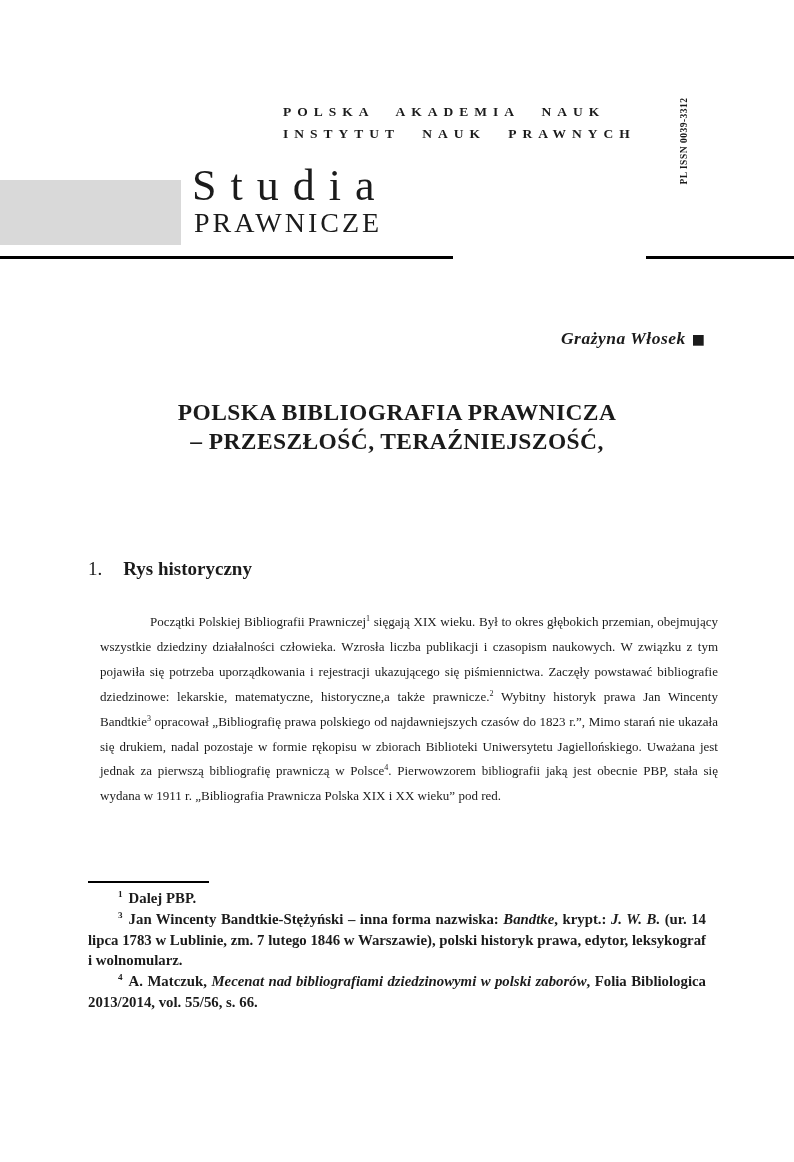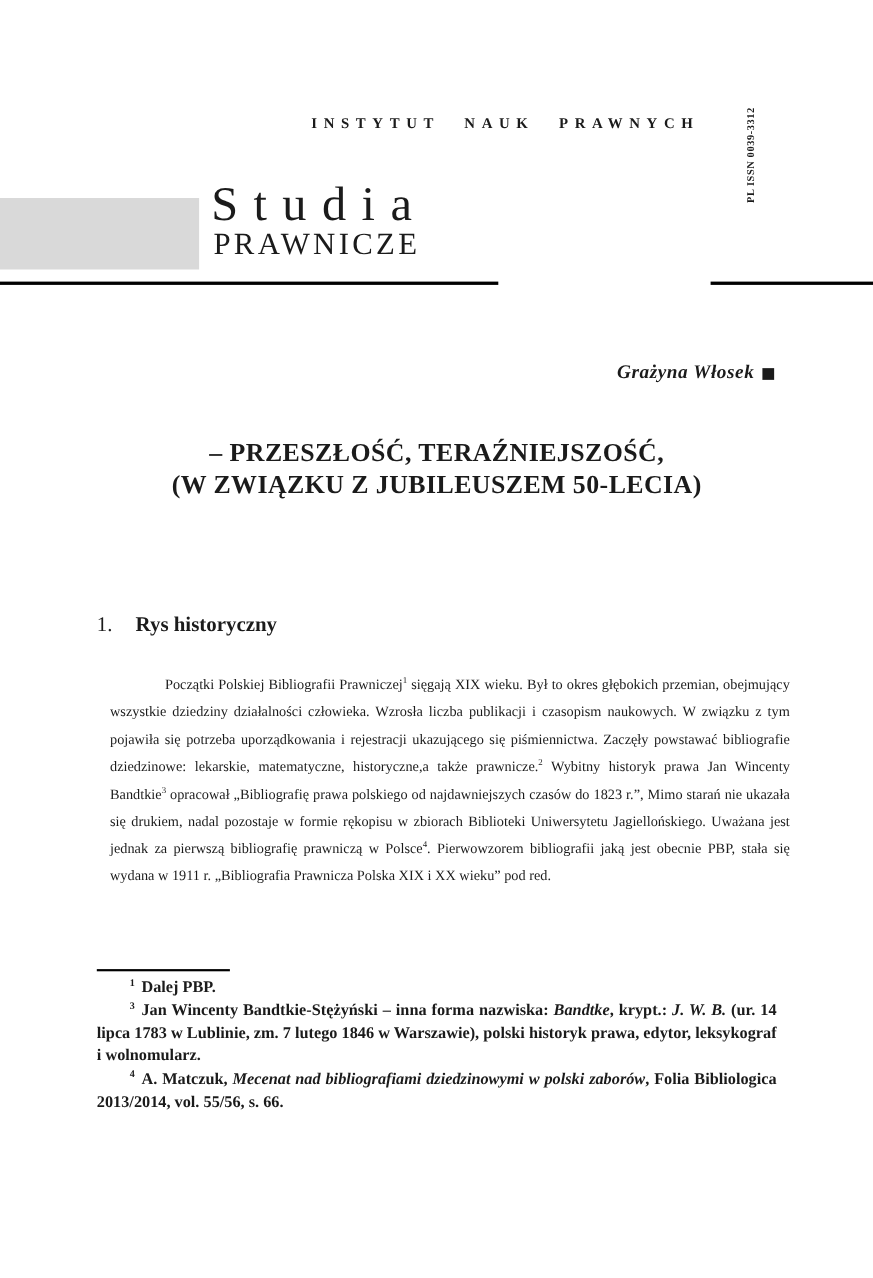--- a/index.html
+++ b/index.html
@@ -62,41 +62,42 @@
   .footnote{margin:0;text-indent:30px;}
   .footnote sup{font-size:62%;line-height:0;margin-right:6px;}
   em{font-style:italic;}
 </style>
 </head>
 <body>
 
 <div class="page">
 
   <div class="publisher">
+    <div>POLSKA AKADEMIA NAUK</div>
     <div>INSTYTUT NAUK PRAWNYCH</div>
   </div>
 
   <div class="issn">PL ISSN 0039-3312</div>
 
   <div class="gray-box"></div>
 
   <div class="studia">Studia</div>
   <div class="prawnicze">PRAWNICZE</div>
 
   <div class="rule rule-left"></div>
   <div class="rule rule-right"></div>
 
 
   <div class="author">
     <span class="author-name">Grażyna Włosek</span><span class="author-marker">■</span>
   </div>
 
   <h1 class="title">
+    <span class="title-line">POLSKA BIBLIOGRAFIA PRAWNICZA</span>
     <span class="title-line">– PRZESZŁOŚĆ, TERAŹNIEJSZOŚĆ,</span>
-    <span class="title-line">(W ZWIĄZKU Z JUBILEUSZEM 50-LECIA)</span>
   </h1>
 
   <h2 class="section">
     <span class="sec-num">1.</span><span class="sec-text">Rys historyczny</span>
   </h2>
 
   <p class="body-par">Początki Polskiej Bibliografii Prawniczej<sup>1</sup> sięgają XIX wieku. Był to okres głębokich przemian, obejmujący wszystkie dziedziny działalności człowieka. Wzrosła liczba publikacji i czasopism naukowych. W związku z tym pojawiła się potrzeba uporządkowania i rejestracji ukazującego się piśmiennictwa. Zaczęły powstawać bibliografie dziedzinowe: lekarskie, matematyczne, historyczne,a także prawnicze.<sup>2</sup> Wybitny historyk prawa Jan Wincenty Bandtkie<sup>3</sup> opracował „Bibliografię prawa polskiego od najdawniejszych czasów do 1823 r.”, Mimo starań nie ukazała się drukiem, nadal pozostaje w formie rękopisu w zbiorach Biblioteki Uniwersytetu Jagiellońskiego. Uważana jest jednak za pierwszą bibliografię prawniczą w Polsce<sup>4</sup>. Pierwowzorem bibliografii jaką jest obecnie PBP, stała się wydana w 1911 r. „Bibliografia Prawnicza Polska XIX i XX wieku” pod red.</p>
 
   <div class="fn-rule"></div>
 

